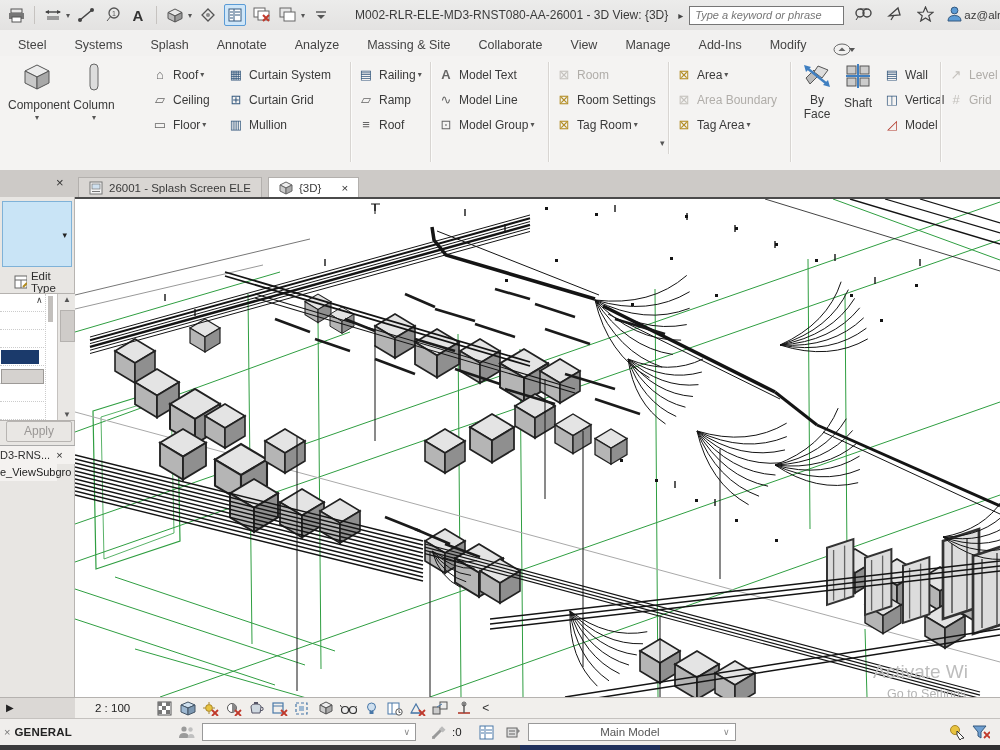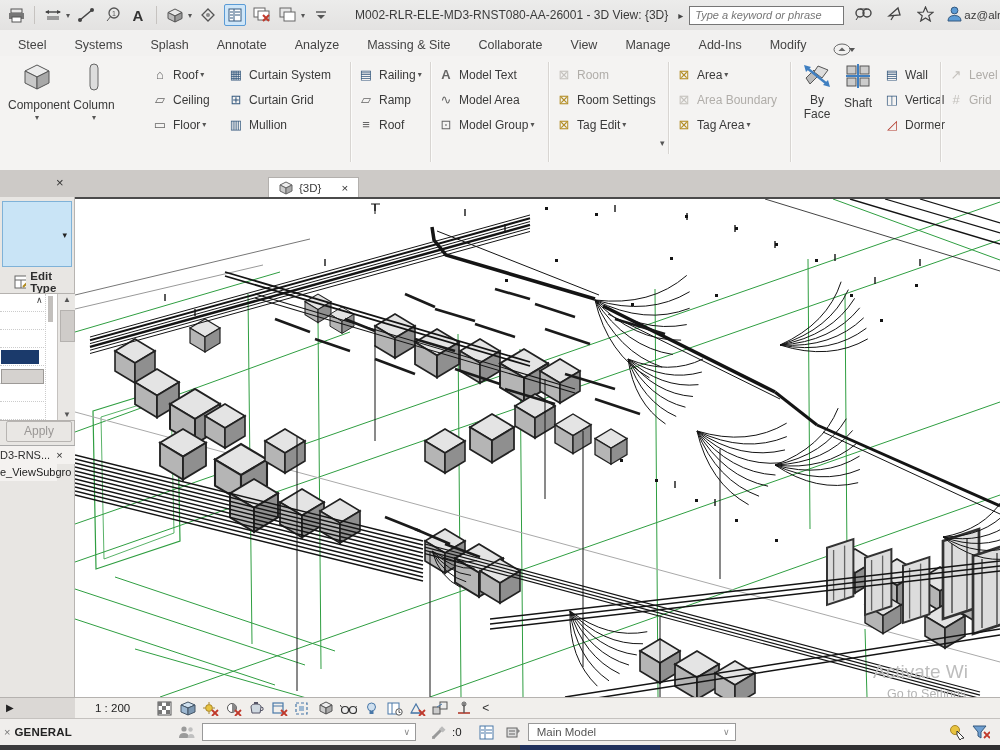--- a/index.html
+++ b/index.html
@@ -52,21 +52,21 @@
   .vtab .x{margin-left:14px;color:#333;}
   
   .canvas{left:75px;top:197px;width:925px;height:500px;background:#fff;border-top:2px solid #4b4b4b;
           box-sizing:border-box;overflow:hidden;}
   .wm1{position:absolute;left:798px;top:462px;font-size:19px;color:#bdbdbd;white-space:nowrap;}
   .wm2{position:absolute;left:812px;top:488px;font-size:12.5px;color:#b4b4b4;white-space:nowrap;}
   
   .sidebar{left:0;top:197px;width:75px;height:500px;background:#e8e6e3;border-right:1px solid #b7b4b1;box-sizing:border-box;}
   .typesel{position:absolute;left:2px;top:4px;width:70px;height:66px;background:#c9e4f6;border:1px solid #7fb2d8;box-sizing:border-box;}
   .typesel .dd{position:absolute;right:4px;top:28px;font-size:9px;color:#222;}
-  .edittype{position:absolute;left:0;top:76px;width:75px;height:18px;display:flex;align-items:center;gap:4px;font-size:11.5px;color:#2e2e2e;font-weight:bold;}
+  .edittype{position:absolute;left:0;top:76px;width:75px;height:18px;display:flex;align-items:center;gap:4px;font-size:11.5px;color:#2e2e2e;}
   .pgrid{position:absolute;left:0;top:96px;width:75px;height:126px;background:#fff;border-top:1px solid #b5b2af;border-bottom:1px solid #b5b2af;}
   .prow{position:absolute;left:0;width:46px;height:18px;border-bottom:1px dotted #ccc;box-sizing:border-box;}
   .pcol{position:absolute;left:45px;top:0;width:1px;height:126px;border-left:1px dotted #ccc;}
   .navycell{position:absolute;left:1px;top:56px;width:38px;height:14px;background:#1b3a6b;}
   .graycell{position:absolute;left:1px;top:75px;width:43px;height:15px;background:#d5d2cf;border:1px solid #9d9a97;box-sizing:border-box;}
   .sb-out{position:absolute;left:57px;top:0;width:18px;height:126px;background:#e9e7e4;border-left:1px solid #c5c2bf;}
   .sb-in{position:absolute;left:46px;top:2px;width:9px;height:110px;}
   .sb-in .thumb{position:absolute;left:2px;top:0;width:5px;height:26px;background:#c2bfbc;}
   .sb-out .ar{position:absolute;left:0;width:18px;text-align:center;font-size:8px;color:#555;}
   .sb-out .thumb{position:absolute;left:2px;top:16px;width:13px;height:30px;background:#cfccc9;border:1px solid #b5b2af;}
@@ -91,21 +91,21 @@
              display:flex;align-items:center;box-sizing:border-box;}
   .st-x{color:#777;font-size:11px;margin-left:4px;}
   .st-left{font-size:11.5px;color:#222;font-weight:bold;margin-left:4px;letter-spacing:.2px;}
   .st-drop{height:18px;background:#fff;border:1px solid #999;display:flex;align-items:center;justify-content:flex-end;
            font-size:11px;color:#555;box-sizing:border-box;}
   .st-drop .chev{font-size:9px;color:#888;margin-right:5px;}
   .st-count{font-size:11.5px;color:#222;margin-left:4px;}
   .si{width:18px;height:18px;display:flex;align-items:center;justify-content:center;}
   .taskstrip{left:0;top:745px;width:1000px;height:5px;
              background:linear-gradient(90deg,#3b3b3d 0 52%,#20315c 52% 66%,#303032 66% 100%);}
-  .mm-text{flex:1;text-align:left;padding-left:8px;font-size:11.5px;color:#555;}
+  .mm-text{flex:1;text-align:center;padding-left:8px;font-size:11.5px;color:#555;}
 </style>
 </head>
 <body>
 
 <div class="stage">
 
   <div class="abs titlebar">
     <div class="qat">
       <span class="qi">
         <svg width="17" height="16">
@@ -302,40 +302,40 @@
       <span class="lab">Roof</span>
     </div>
     <div class="psep" style="left:430px;"></div>
 
     <div class="sm row1" style="left:438px;">
       <span class="gl" style="font-weight:bold;">A</span>
       <span class="lab">Model Text</span>
     </div>
     <div class="sm row2" style="left:438px;">
       <span class="gl">∿</span>
-      <span class="lab">Model Area</span>
+      <span class="lab">Model Line</span>
     </div>
     <div class="sm row3" style="left:438px;">
       <span class="gl">⊡</span>
       <span class="lab">Model Group</span>
       <span class="dd">▾</span>
     </div>
     <div class="psep" style="left:548px;"></div>
 
     <div class="sm row1 dis" style="left:556px;">
       <span class="gl dis">⊠</span>
       <span class="lab">Room</span>
     </div>
     <div class="sm row2" style="left:556px;">
       <span class="gl yellow">⊠</span>
       <span class="lab">Room Settings</span>
     </div>
     <div class="sm row3" style="left:556px;">
       <span class="gl yellow">⊠</span>
-      <span class="lab">Tag Edit</span>
+      <span class="lab">Tag Room</span>
       <span class="dd">▾</span>
     </div>
     <span class="panel-exp">▾</span>
     <div class="psep" style="left:668px;height:92px;"></div>
 
     <div class="sm row1" style="left:676px;">
       <span class="gl yellow">⊠</span>
       <span class="lab">Area</span>
       <span class="dd">▾</span>
     </div>
@@ -375,36 +375,44 @@
     <div class="sm row1" style="left:884px;">
       <span class="gl blue">▤</span>
       <span class="lab">Wall</span>
     </div>
     <div class="sm row2" style="left:884px;">
       <span class="gl blue">◫</span>
       <span class="lab">Vertical</span>
     </div>
     <div class="sm row3" style="left:884px;">
       <span class="gl red">◿</span>
-      <span class="lab">Dormer</span>
+      <span class="lab">Model</span>
     </div>
     <div class="psep" style="left:940px;"></div>
 
     <div class="sm row1 dis" style="left:948px;width:60px;">
       <span class="gl dis">↗</span>
       <span class="lab">Level</span>
     </div>
     <div class="sm row2 dis" style="left:948px;width:60px;">
       <span class="gl dis">#</span>
       <span class="lab">Grid</span>
     </div>
   </div>
 
   <div class="abs tabband">
     <span class="palclose">×</span>
+    <div class="vtab inactive">
+      <svg width="14" height="14">
+          <rect x="1" y="1" width="12" height="12" fill="#f5f5f5" stroke="#777"></rect>
+          <rect x="3" y="3" width="8" height="5" fill="#cfe0ef" stroke="#777" stroke-width=".7"></rect>
+          <line x1="3" y1="10.5" x2="11" y2="10.5" stroke="#777"></line>
+        </svg>
+      <span>26001 - Splash Screen ELE</span>
+    </div>
     <div class="vtab active">
       <svg width="14" height="14">
           <polygon points="7,1 13,4 7,7 1,4" fill="#eee" stroke="#666"></polygon>
           <polygon points="1,4 7,7 7,13 1,10" fill="#ccc" stroke="#666"></polygon>
           <polygon points="13,4 7,7 7,13 13,10" fill="#aaa" stroke="#666"></polygon>
         </svg>
       <span>{3D}</span>
       <span class="x">×</span>
     </div>
   </div>
@@ -690,21 +698,21 @@
         <path d="M300,5 l0,10 M296,5 l9,0" stroke="#141414" stroke-width="1" fill="none"></path>
       </svg>
     <div class="wm1">Activate Wi</div>
     <div class="wm2">Go to Settings</div>
   </div>
 
   <div class="abs corner">
     <span class="play">▶</span>
   </div>
   <div class="abs vcb">
-    <span class="scale">1 : 200</span>
+    <span class="scale">2 : 100</span>
     <div class="vcbicons">
       <span class="vi">
           <svg width="15" height="15">
             <rect x="1" y="1" width="13" height="13" fill="#fff" stroke="#555"></rect>
             <rect x="1" y="1" width="4" height="4" fill="#777"></rect>
             <rect x="9" y="1" width="4" height="4" fill="#777"></rect>
             <rect x="5" y="5" width="4" height="4" fill="#777"></rect>
             <rect x="1" y="9" width="4" height="4" fill="#777"></rect>
             <rect x="9" y="9" width="4" height="4" fill="#777"></rect>
           </svg>

